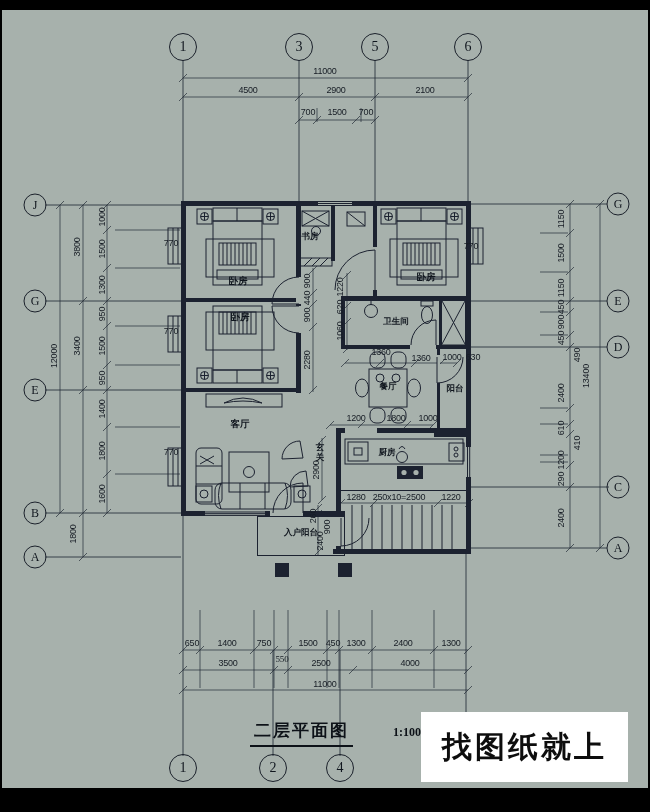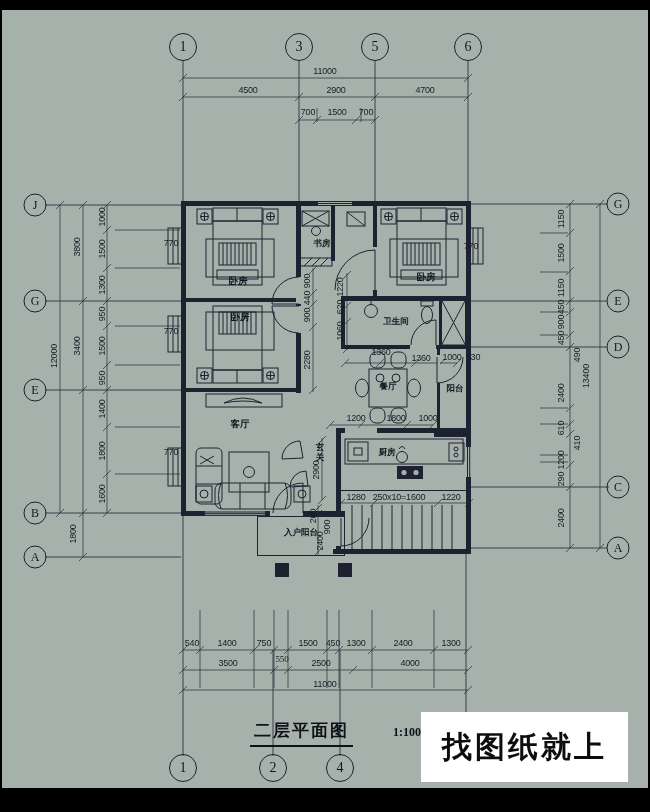--- a/index.html
+++ b/index.html
@@ -352,25 +352,25 @@
     <g fill="#a7b1ac" stroke="none">
       <circle cx="404" cy="472.5" r="2.6"></circle>
         <circle cx="416" cy="472.5" r="2.6"></circle>
     </g>
   </svg>
 
   <div id="labels">
       <span class="dim" style="left: 325px; top: 71px;">11000</span>
       <span class="dim" style="left: 248px; top: 90px;">4500</span>
       <span class="dim" style="left: 336px; top: 90px;">2900</span>
-      <span class="dim" style="left: 425px; top: 90px;">4700</span>
+      <span class="dim" style="left: 425px; top: 90px;">2100</span>
       <span class="dim" style="left: 308px; top: 112px;">700</span>
       <span class="dim" style="left: 337px; top: 112px;">1500</span>
       <span class="dim" style="left: 366px; top: 112px;">700</span>
-      <span class="dim" style="left: 192px; top: 643px;">540</span>
+      <span class="dim" style="left: 192px; top: 643px;">650</span>
       <span class="dim" style="left: 227px; top: 643px;">1400</span>
       <span class="dim" style="left: 264px; top: 643px;">750</span>
       <span class="dim" style="left: 308px; top: 643px;">1500</span>
       <span class="dim" style="left: 333px; top: 643px;">450</span>
       <span class="dim" style="left: 356px; top: 643px;">1300</span>
       <span class="dim" style="left: 403px; top: 643px;">2400</span>
       <span class="dim" style="left: 451px; top: 643px;">1300</span>
       <span class="dim" style="left: 228px; top: 663px;">3500</span>
       <span class="dim" style="left: 282px; top: 659px; font-family: Liberation Serif, serif;">550</span>
       <span class="dim" style="left: 321px; top: 663px;">2500</span>
@@ -415,28 +415,28 @@
       <span class="dim v" style="left: 340px; top: 307px;">620</span>
       <span class="dim v" style="left: 340px; top: 331px;">1060</span>
       <span class="dim" style="left: 381px; top: 352px;">1360</span>
       <span class="dim" style="left: 421px; top: 358px;">1360</span>
       <span class="dim" style="left: 452px; top: 357px;">1000</span>
       <span class="dim" style="left: 469px; top: 357px; padding-left: 8px;">630</span>
       <span class="dim" style="left: 356px; top: 418px;">1200</span>
       <span class="dim" style="left: 396px; top: 418px;">1800</span>
       <span class="dim" style="left: 428px; top: 418px;">1000</span>
       <span class="dim" style="left: 356px; top: 497px;">1280</span>
-      <span class="dim" style="left: 399px; top: 497px;">250x10=1600</span>
+      <span class="dim" style="left: 399px; top: 497px;">250x10=2500</span>
       <span class="dim" style="left: 451px; top: 497px;">1220</span>
       <span class="dim v" style="left: 316px; top: 470px;">2900</span>
       <span class="dim v" style="left: 313px; top: 516px;">260</span>
       <span class="dim v" style="left: 327px; top: 527px;">900</span>
       <span class="dim v" style="left: 320px; top: 541px;">2400</span>
       <span class="room" style="left: 238px; top: 281px;">卧房</span>
-      <span class="room s" style="left: 322px; top: 237px; margin-top: 7px;">书房</span>
+      <span class="room s" style="left: 310px; top: 237px;">书房</span>
       <span class="room" style="left: 426px; top: 277px;">卧房</span>
       <span class="room s" style="left: 396px; top: 322px;">卫生间</span>
       <span class="room" style="left: 240px; top: 317px;">卧房</span>
       <span class="room" style="left: 240px; top: 424px;">客厅</span>
       <span class="room s" style="left: 388px; top: 387px;">餐厅</span>
       <span class="room s" style="left: 455px; top: 389px;">阳台</span>
       <span class="room s" style="left: 387px; top: 453px;">厨房</span>
       <span class="room v s" style="left: 311px; top: 452px;">玄关</span>
       <span class="room s" style="left: 301px; top: 533px;">入户阳台</span>
       <span class="bubble" style="left: 183px; top: 47px; width: 26px; height: 26px; font-size: 14px;">1</span>

